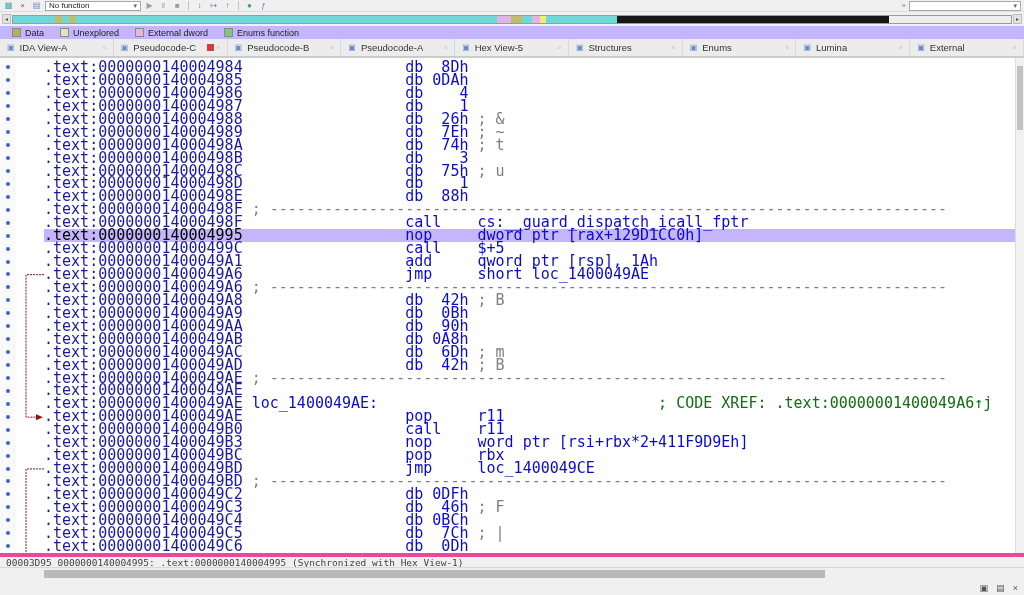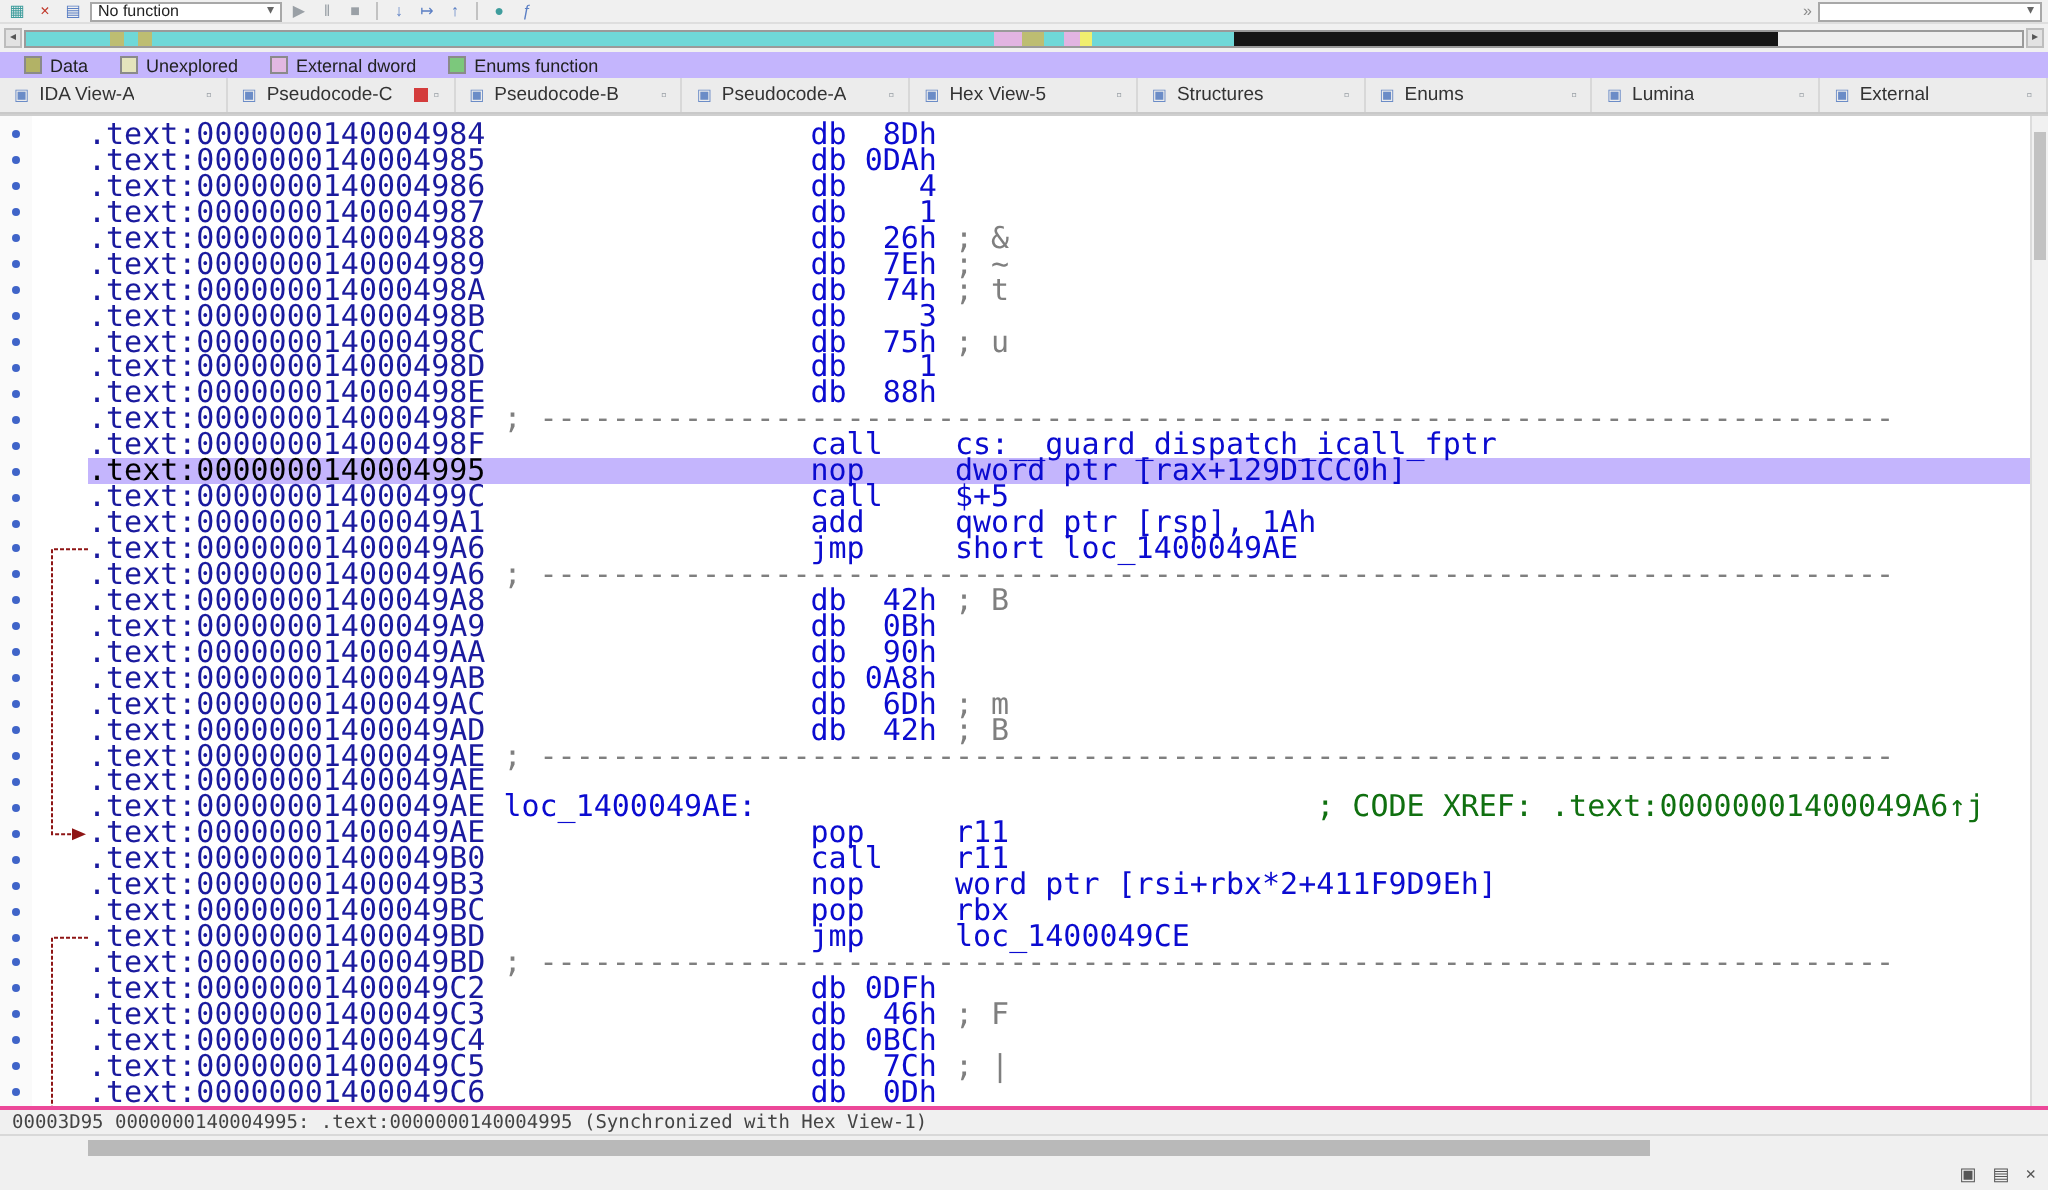--- a/index.html
+++ b/index.html
@@ -51,21 +51,21 @@
   .line.hl{background:#c4b5fd}
   .line.hl .addr{color:#000}
   .addr{color:#1a1a9e}
   .code{color:#0b0bd0}
   .cmt{color:#7f7f7f}
   .xref{color:#107010}
   .vscroll{width:9px;background:#f1f1f1;border-left:1px solid #dcdcdc;position:relative}
   .vthumb{position:absolute;left:1px;right:1px;top:8px;height:64px;background:#c2c2c2}
 
   
-  .statusbar{height:14px;display:flex;align-items:center;padding-left:6px;background:#f0f0f0;border-top:2px solid #ec4899;font-family:"DejaVu Sans Mono",monospace;font-size:9.5px;color:#444;white-space:pre}
+  .statusbar{height:14px;display:flex;align-items:center;padding-left:6px;background:#f0f0f0;border-top:4px solid #ec4899;font-family:"DejaVu Sans Mono",monospace;font-size:9.5px;color:#444;white-space:pre}
   .hscroll{height:12px;background:#f0f0f0;border-top:1px solid #d8d8d8;position:relative}
   .hthumb{position:absolute;left:44px;top:2px;width:781px;height:8px;background:#b9b9b9}
   .bottombar{height:16px;display:flex;align-items:center;padding:0 6px;background:#f0f0f0}
   .bspacer{flex:1}
   .b-icon{color:#555;font-size:9px;margin-left:8px}
 </style>
 </head>
 <body>
 
 <div class="toolbar">

